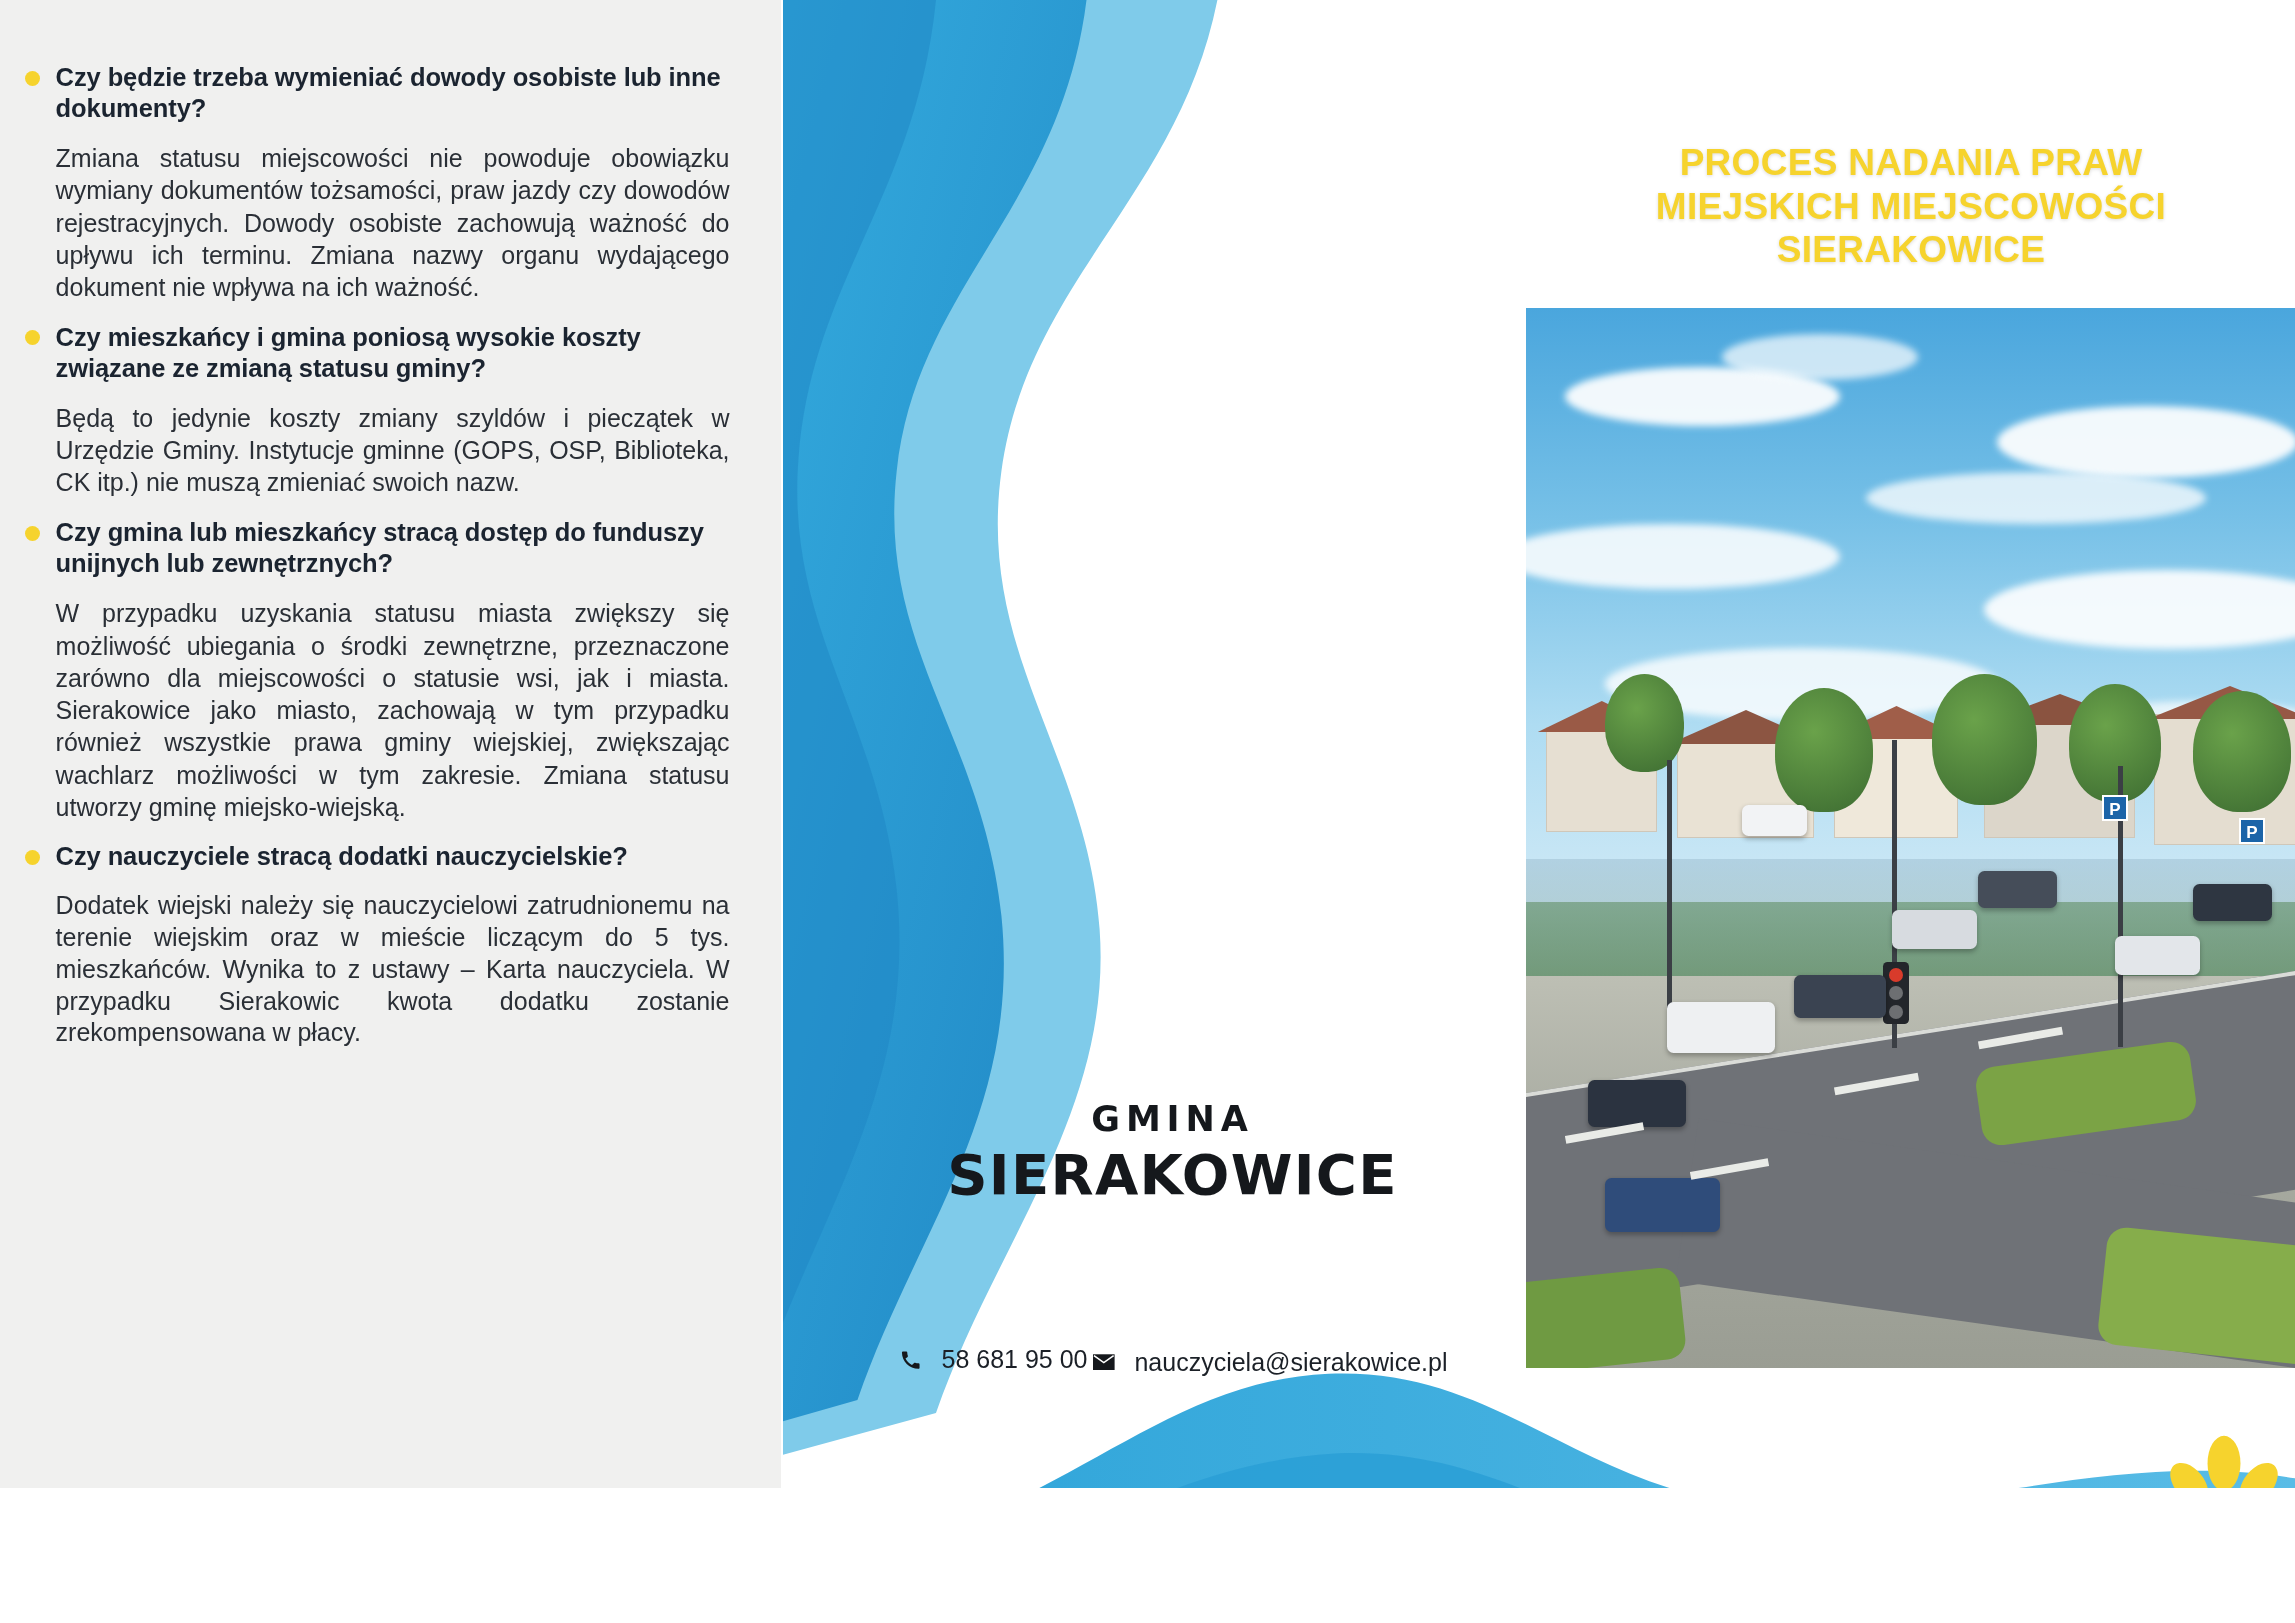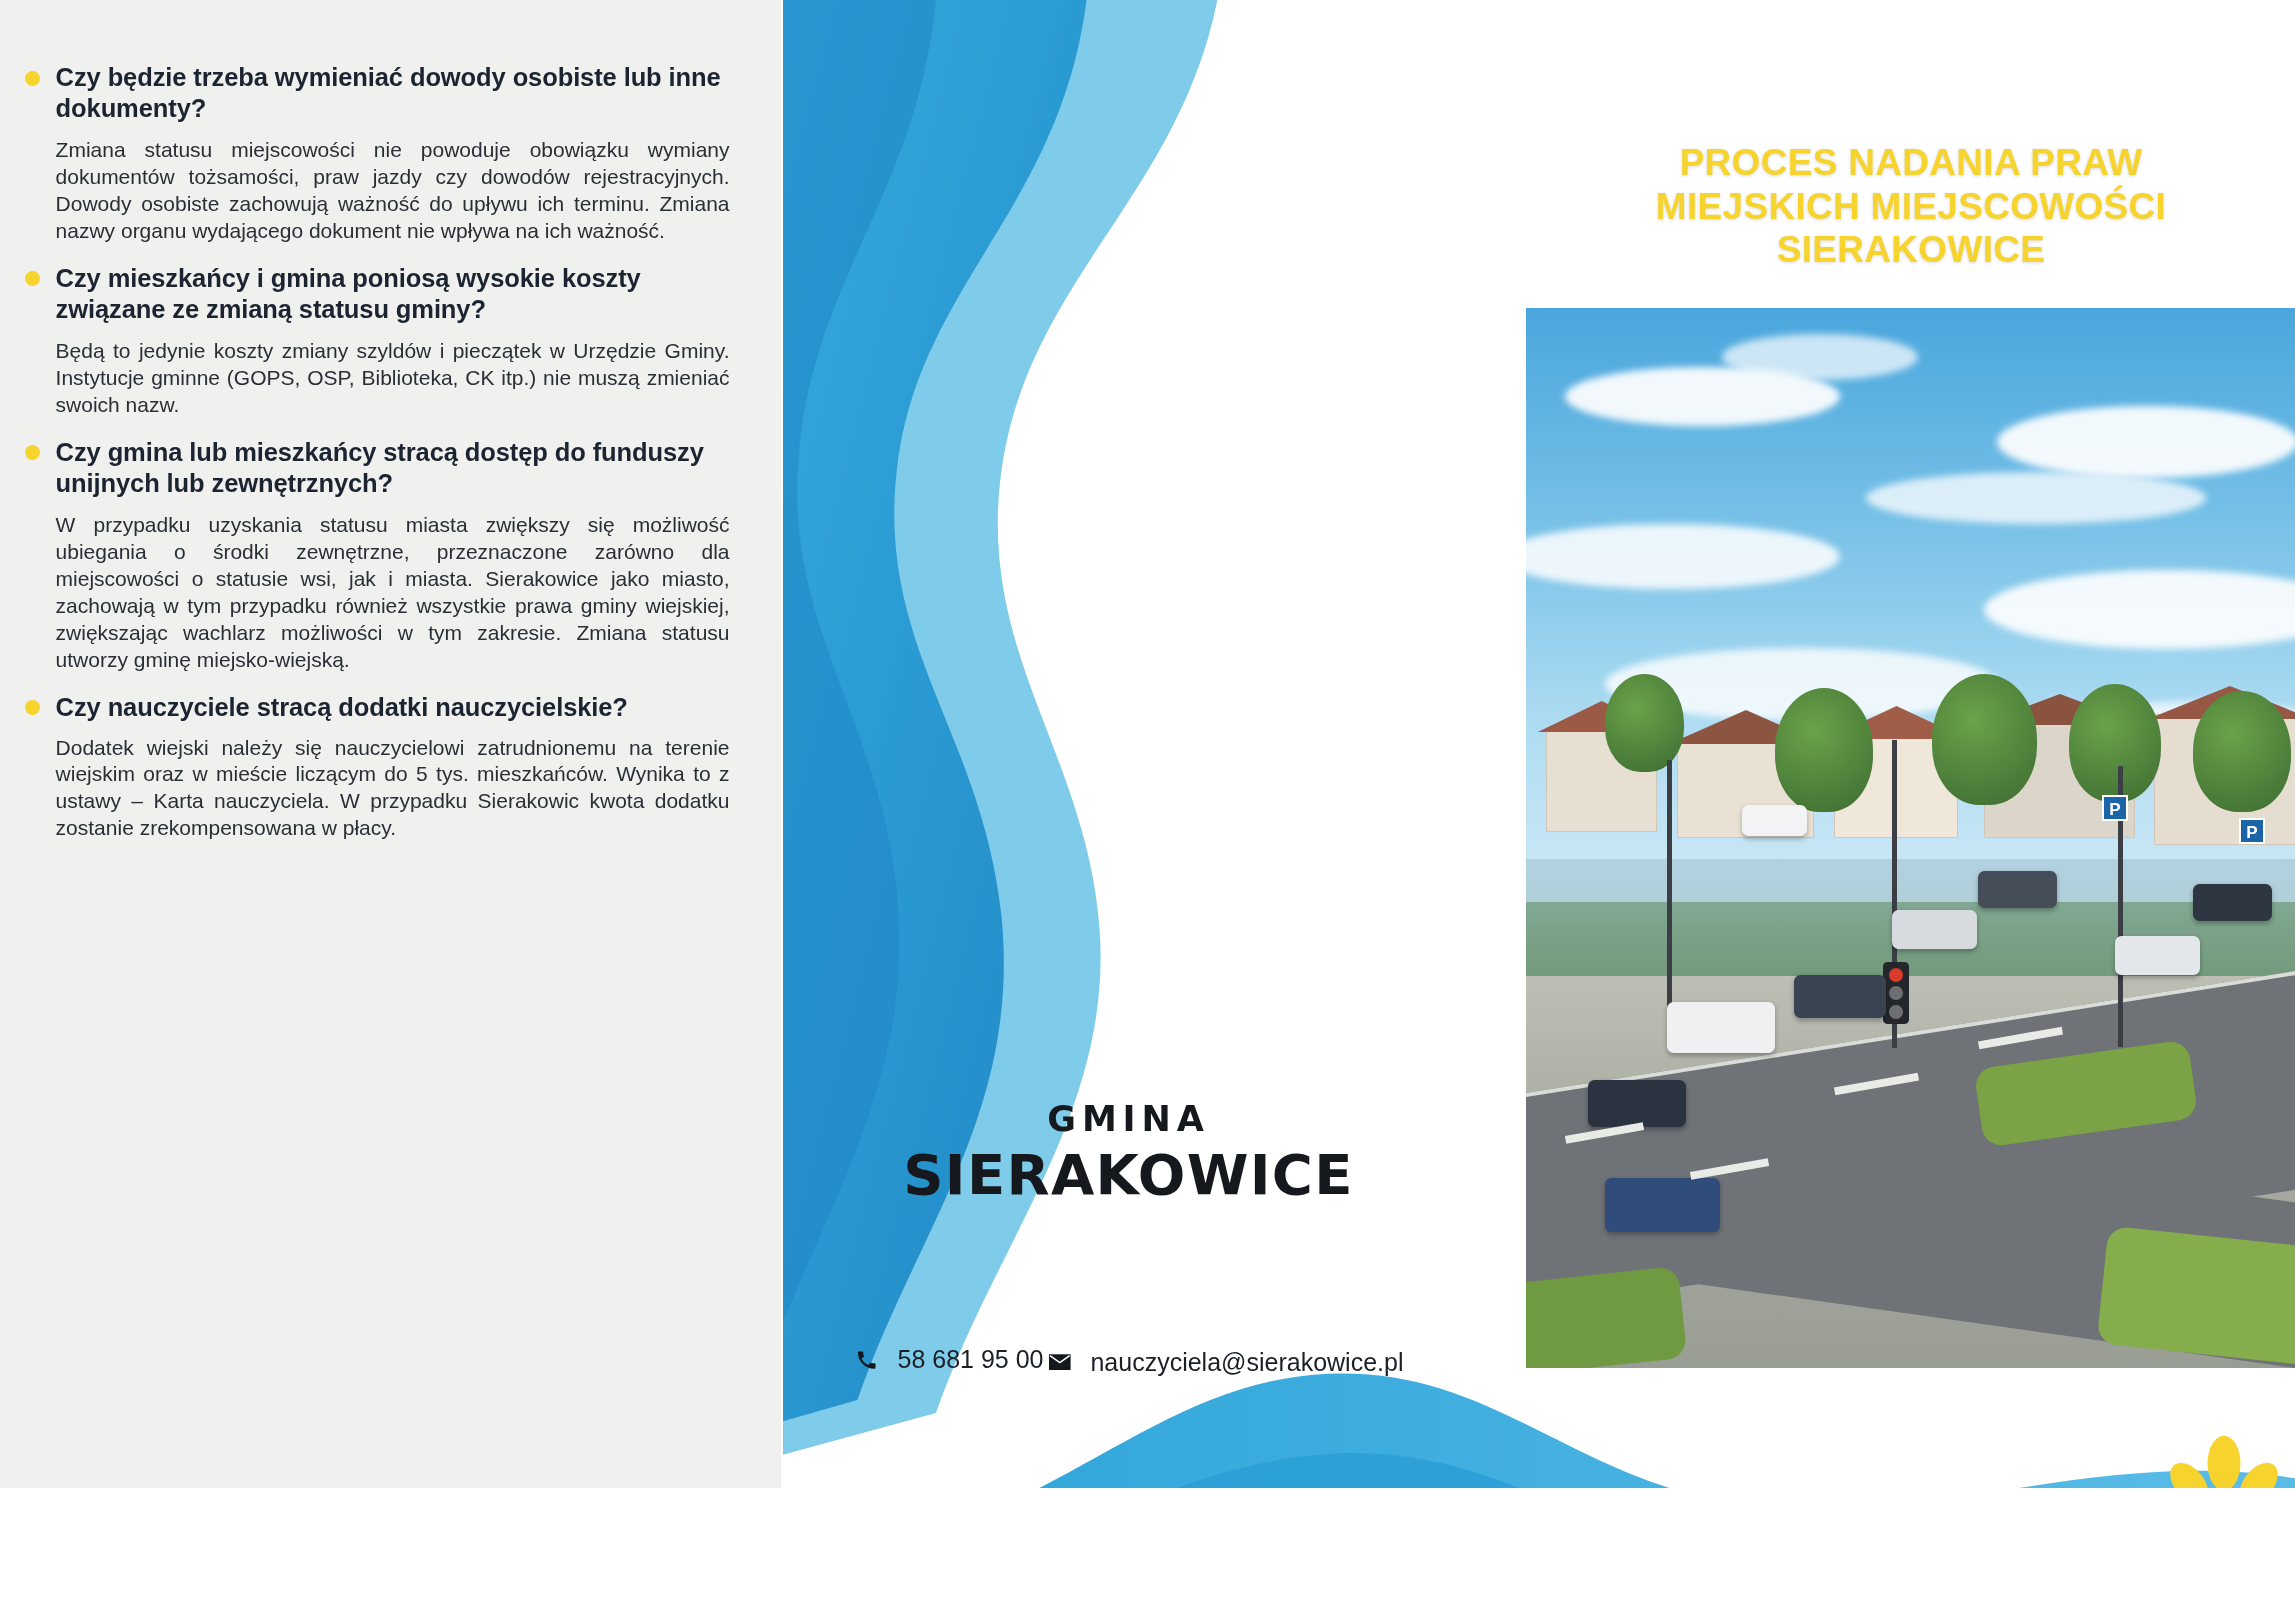--- a/index.html
+++ b/index.html
@@ -48,22 +48,22 @@
   .faq-q .bullet {
     position: absolute;
     left: 5.2px;
     top: 8.5px;
     width: 15px; height: 15px;
     border-radius: 50%;
     background: #f6d32d;
   }
   .faq-a {
     padding-left: 36px;
-    margin-top: 12px;
-    font-size: 21px;
+    margin-top: 18px;
+    font-size: 25px;
     line-height: 1.29;
     color: #2a2f36;
     text-align: justify;
     text-justify: inter-word;
     padding-right: 6.5px;
   }
   .faq-a.tight { line-height: 1.27; }
 
   
   .panel-edge {
@@ -78,21 +78,21 @@
   .waves {
     position: absolute;
     left: 720px; top: 0;
     width: 1576px; height: 1623px;
     z-index: 2;
   }
 
   
   .center-panel {
     position: absolute;
-    left: 752px; top: 0;
+    left: 796px; top: 0;
     width: 753px; height: 1623px;
     z-index: 4;
   }
   .logo-wrap {
     position: absolute;
     left: 0; top: 1099px;
     width: 753px;
     text-align: center;
   }
   .logo-gmina {

